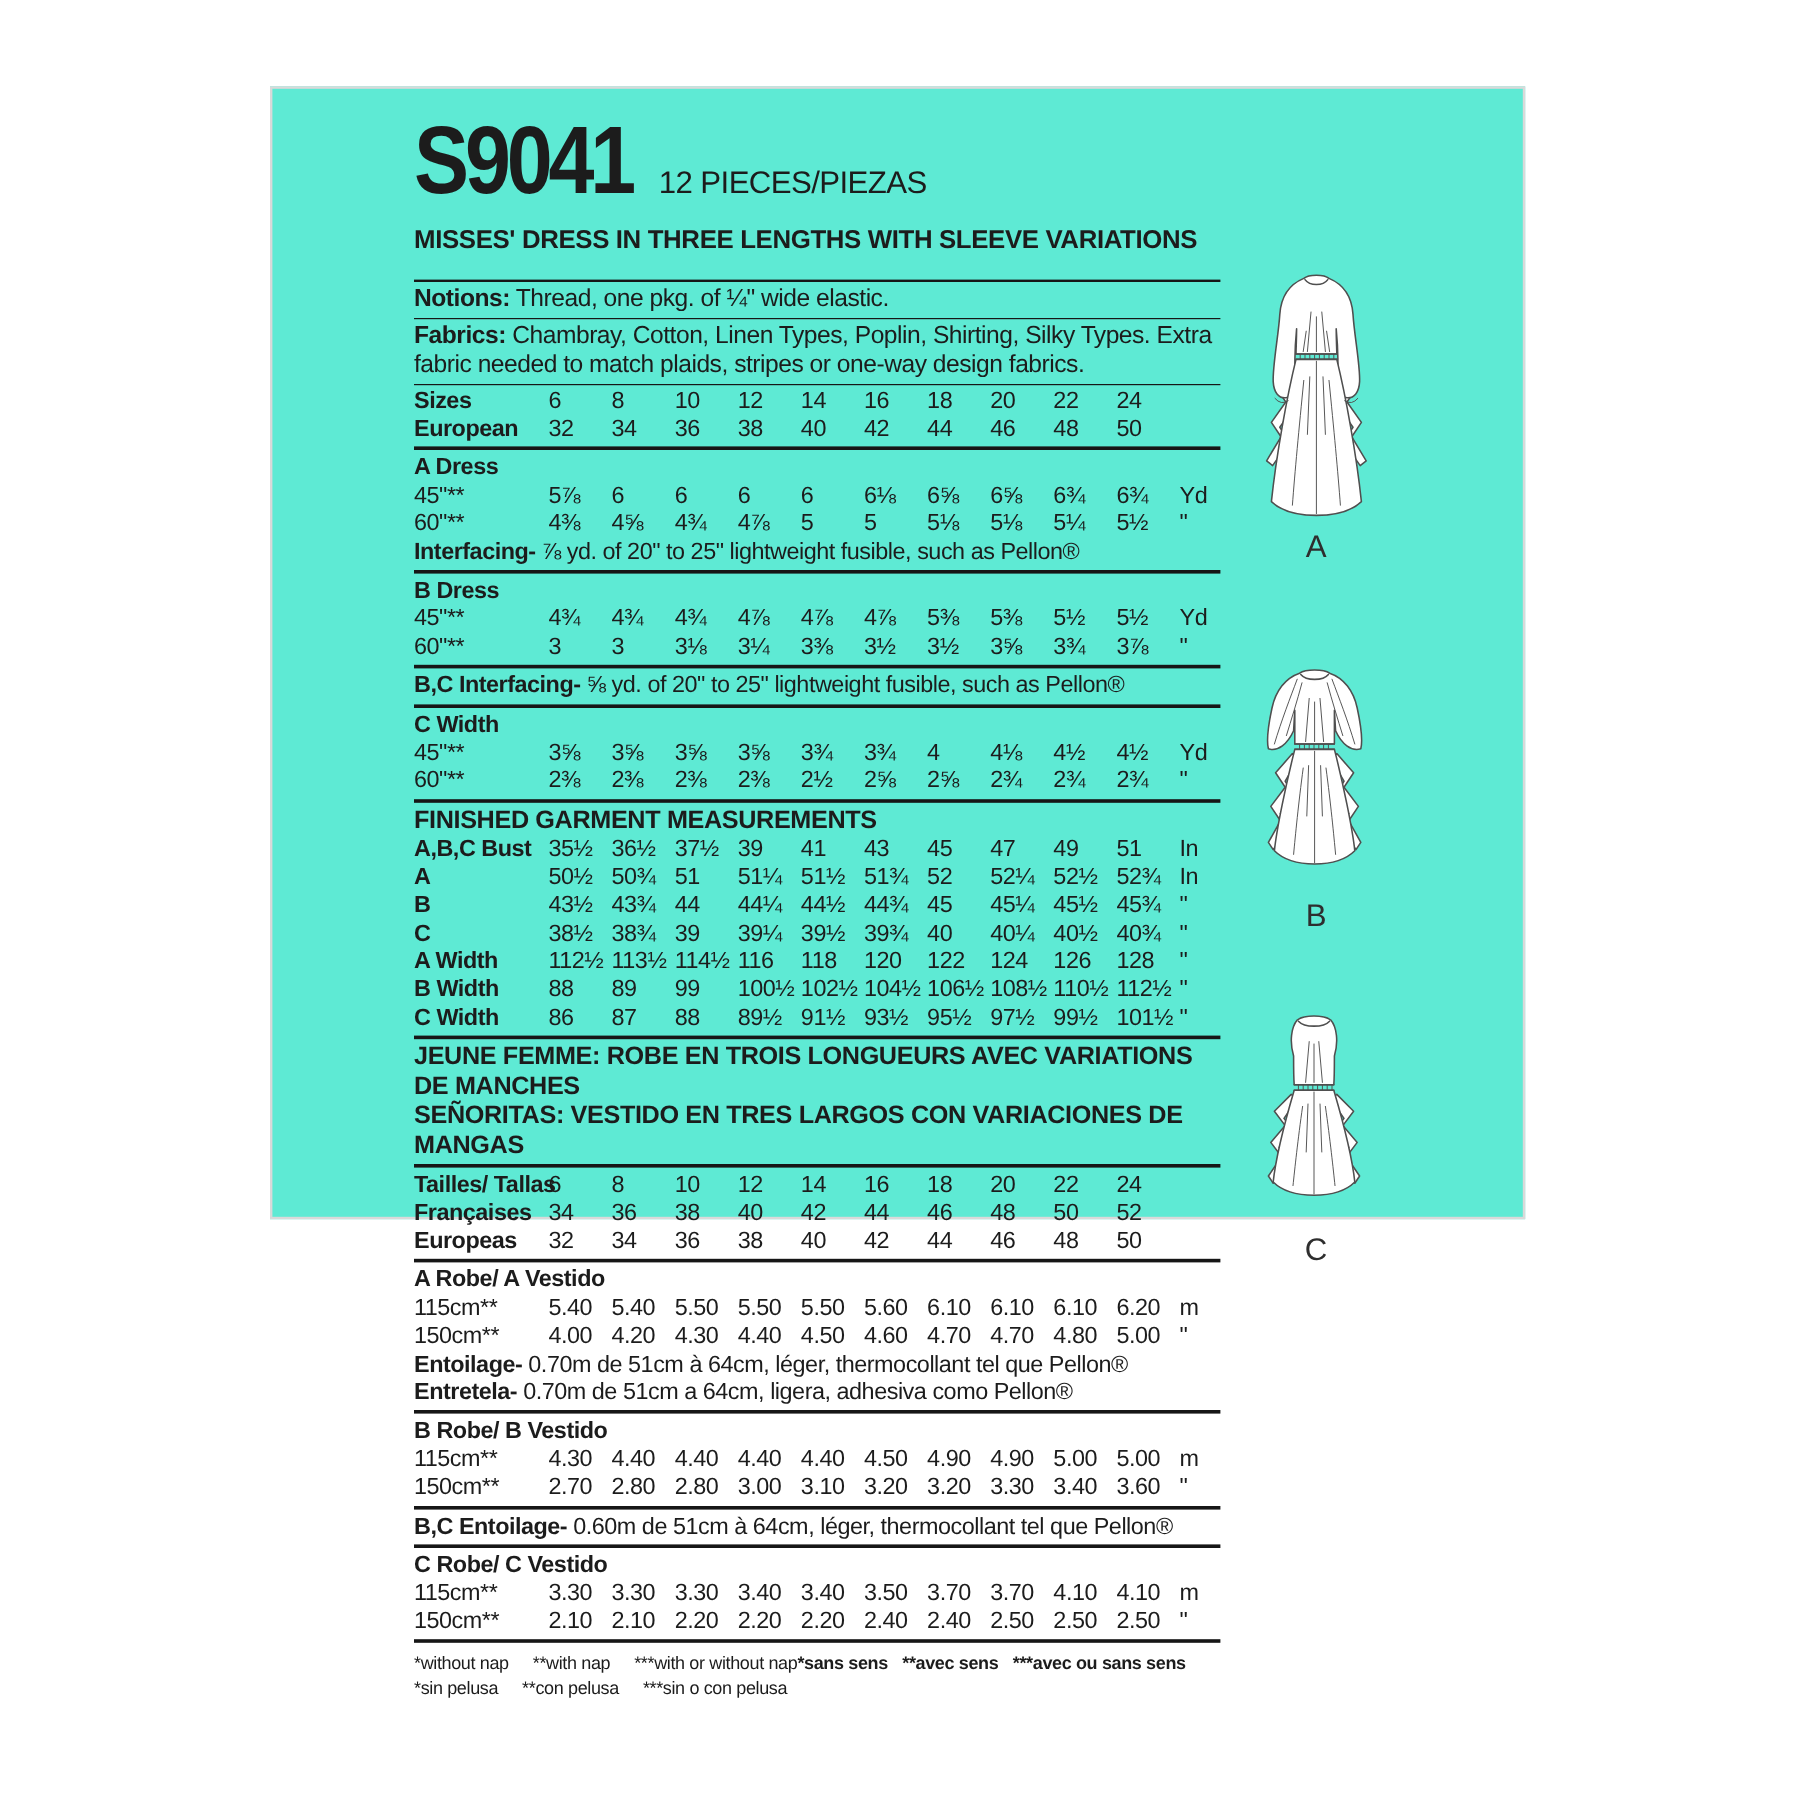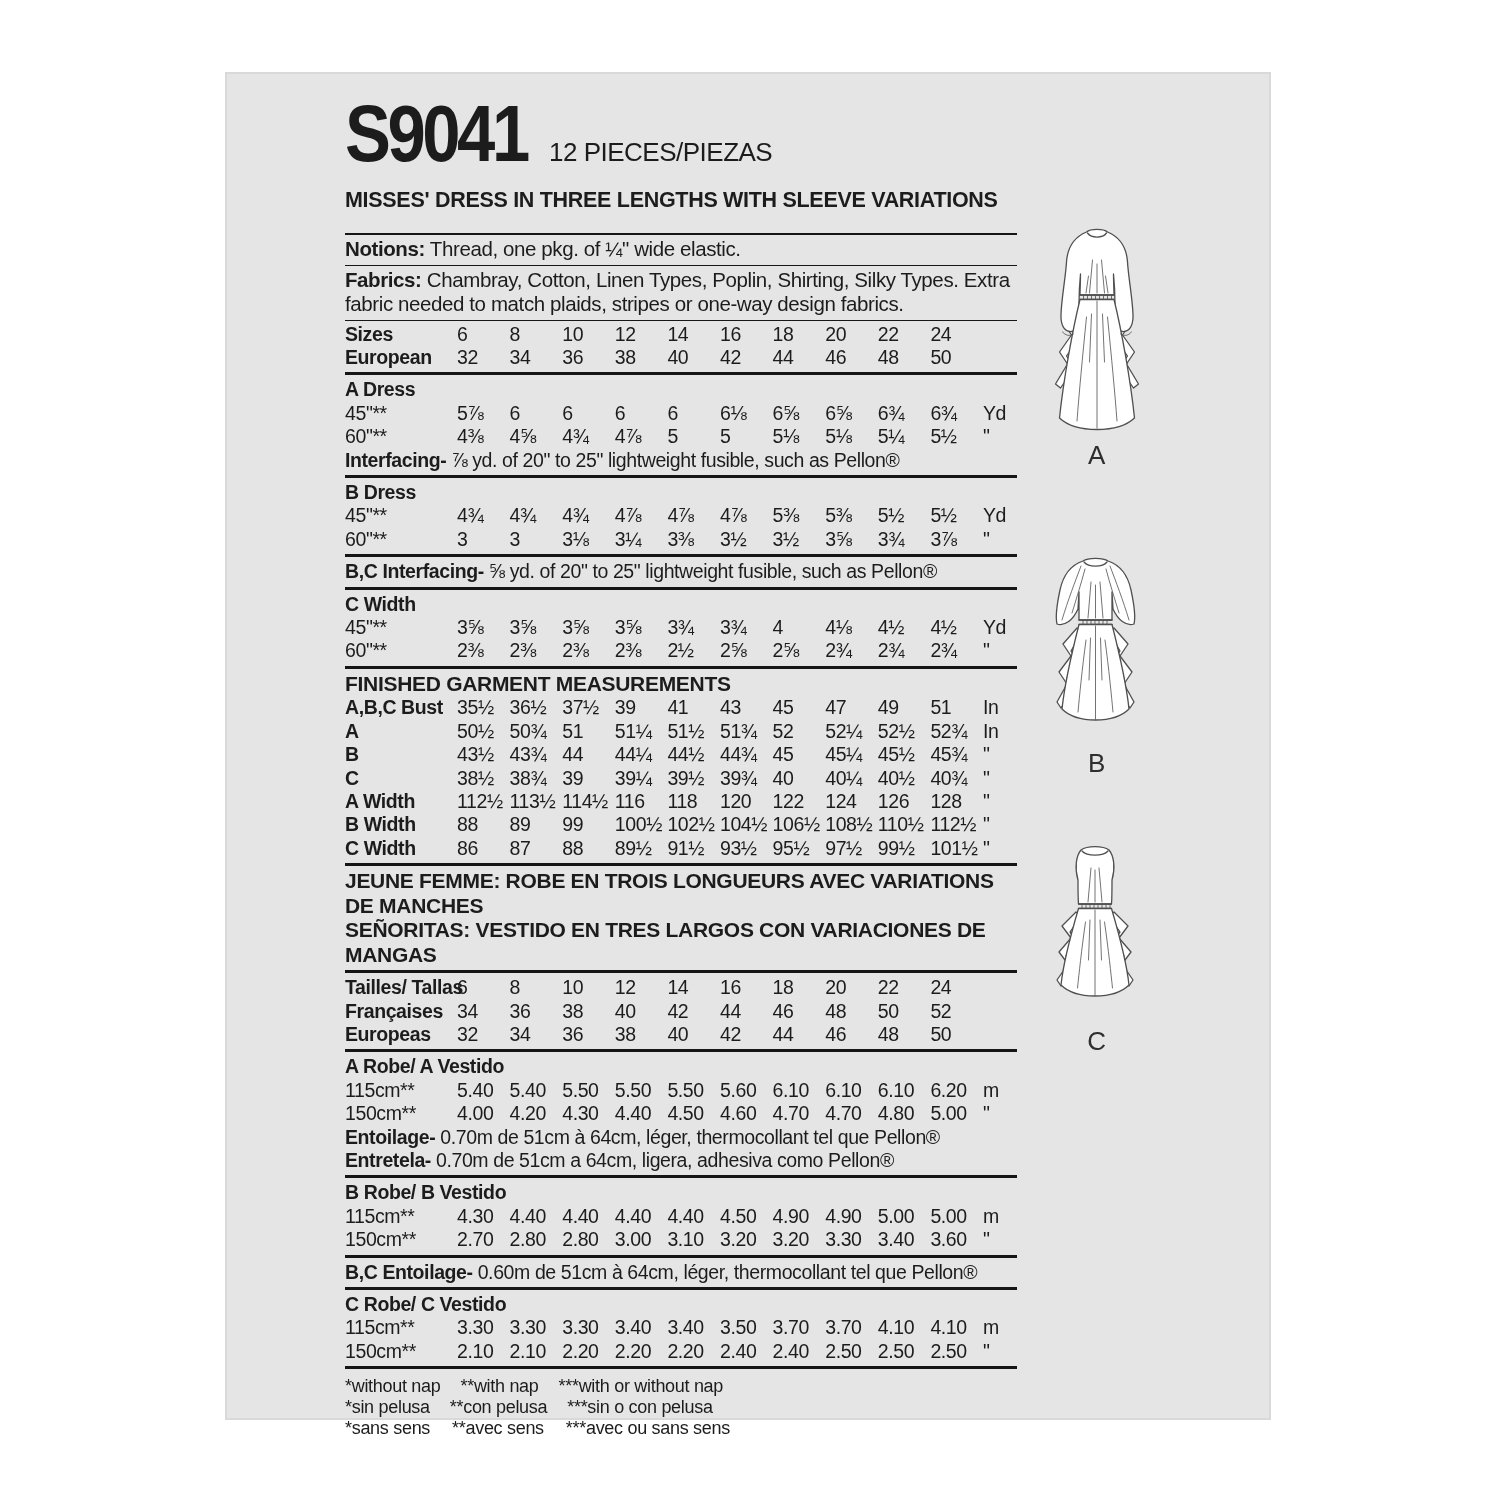--- a/index.html
+++ b/index.html
@@ -1,17 +1,17 @@
 <!DOCTYPE html>
 <html><head>
 <meta charset="utf-8">
 <style>
   html,body{margin:0;padding:0;background:#ffffff;}
   body{width:1500px;height:1500px;position:relative;font-family:"Liberation Sans",sans-serif;color:#1c1c1c;-webkit-font-smoothing:antialiased;}
-  .sheet{position:absolute;left:225px;top:72px;width:1046px;height:1348px;background:#e5e5e5;border:2px solid #d9d9d9;box-sizing:border-box;}
+  .sheet{position:absolute;left:225px;top:72px;width:1046px;height:944px;background:#5eead4;border:2px solid #d9d9d9;box-sizing:border-box;}
   .content{position:absolute;left:118px;top:18px;width:672px;}
 
   .brand-row{display:flex;align-items:baseline;}
   .pattern-num{font-size:80px;font-weight:700;letter-spacing:-4px;line-height:84px;transform:scaleX(.86);transform-origin:left bottom;white-space:nowrap;}
   .num-wrap{width:188px;}
   .pieces{font-size:26px;letter-spacing:-0.5px;margin-left:16px;}
 
   .doc-title{font-size:21.5px;font-weight:700;letter-spacing:-0.3px;margin-top:12px;padding-bottom:20px;border-bottom:2.5px solid #161616;}
   .meta-line{font-size:20.5px;letter-spacing:-0.4px;line-height:24.5px;padding:2px 0 3px;border-bottom:1.5px solid #161616;}
   .meta-line b{font-weight:700;}
@@ -22,23 +22,23 @@
   .t-label{white-space:nowrap;}
   .bold{font-weight:700;}
   .t-cell{white-space:nowrap;}
   .t-unit{white-space:nowrap;}
   .t-heading{font-weight:700;font-size:19.5px;letter-spacing:-0.4px;line-height:23.4px;}
   .t-heading.big{font-size:21px;line-height:24.5px;letter-spacing:-0.3px;}
   .t-note{font-size:19.5px;letter-spacing:-0.4px;line-height:23.4px;}
   .t-note b{font-weight:700;}
   .t-div{border-top:3px solid #161616;margin:3px 0 3px 0;height:0;}
 
-  .footnotes{display:flex;margin-top:7px;font-size:18px;letter-spacing:-0.3px;line-height:21px;flex-direction:column;}
+  .footnotes{display:flex;margin-top:7px;font-size:15px;letter-spacing:-0.3px;line-height:21px;}
   .fn-col .fn-line{display:flex;gap:20px;}
-  .fn-col.right .fn-line{gap:22px;}
+  .fn-col.right .fn-line{gap:12px;font-weight:bold;}
 
   
   .figure{position:absolute;display:flex;flex-direction:column;align-items:center;}
   .fig-a{left:804px;top:148px;width:132px;}
   .fig-b{left:804px;top:478px;width:132px;}
   .fig-c{left:804px;top:768px;width:132px;}
   .fig-label{font-size:26px;color:#2e2e2e;letter-spacing:0.5px;}
   .fig-a .fig-label{margin-top:4px;}
   .fig-b .fig-label{margin-top:12px;}
   .fig-c .fig-label{margin-top:16px;}

